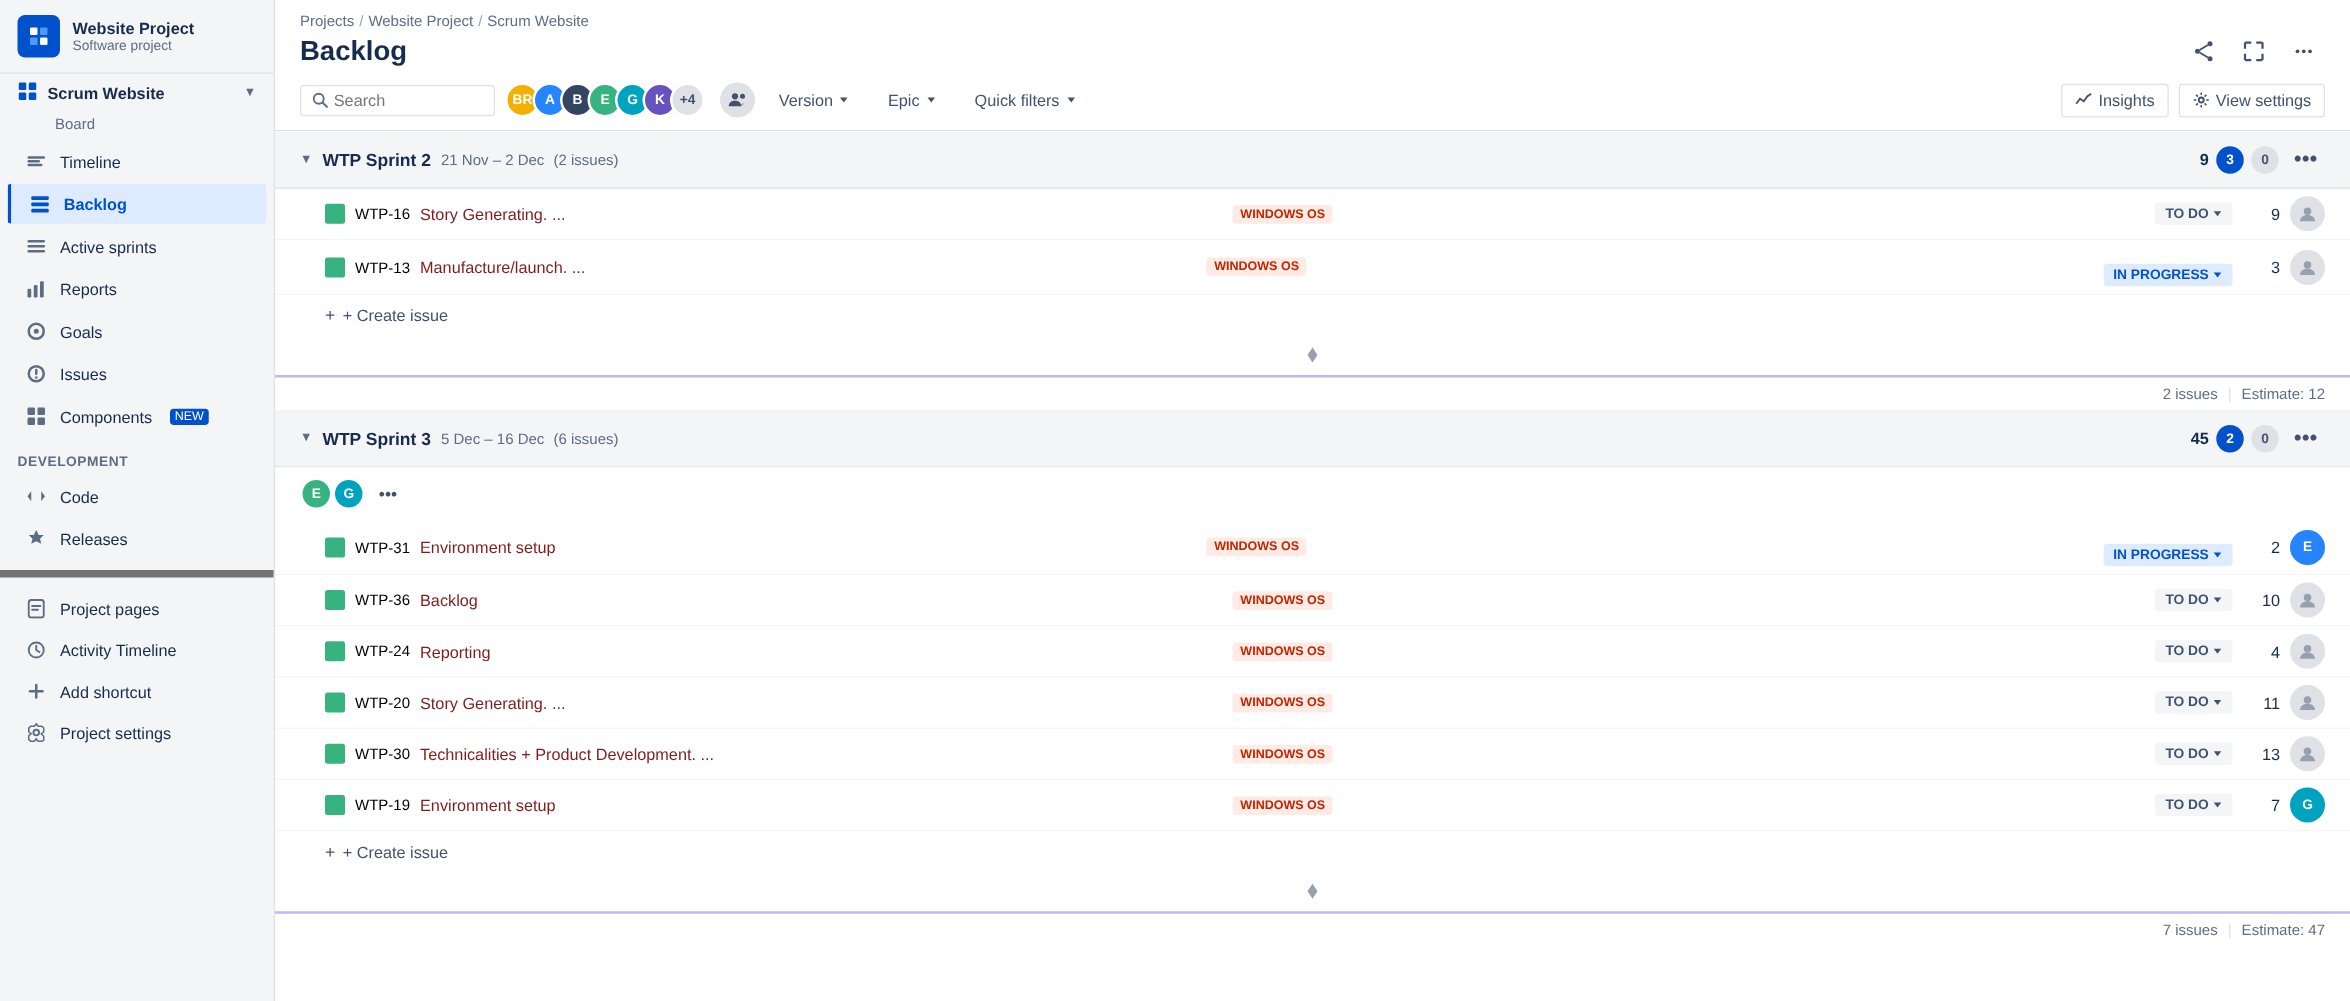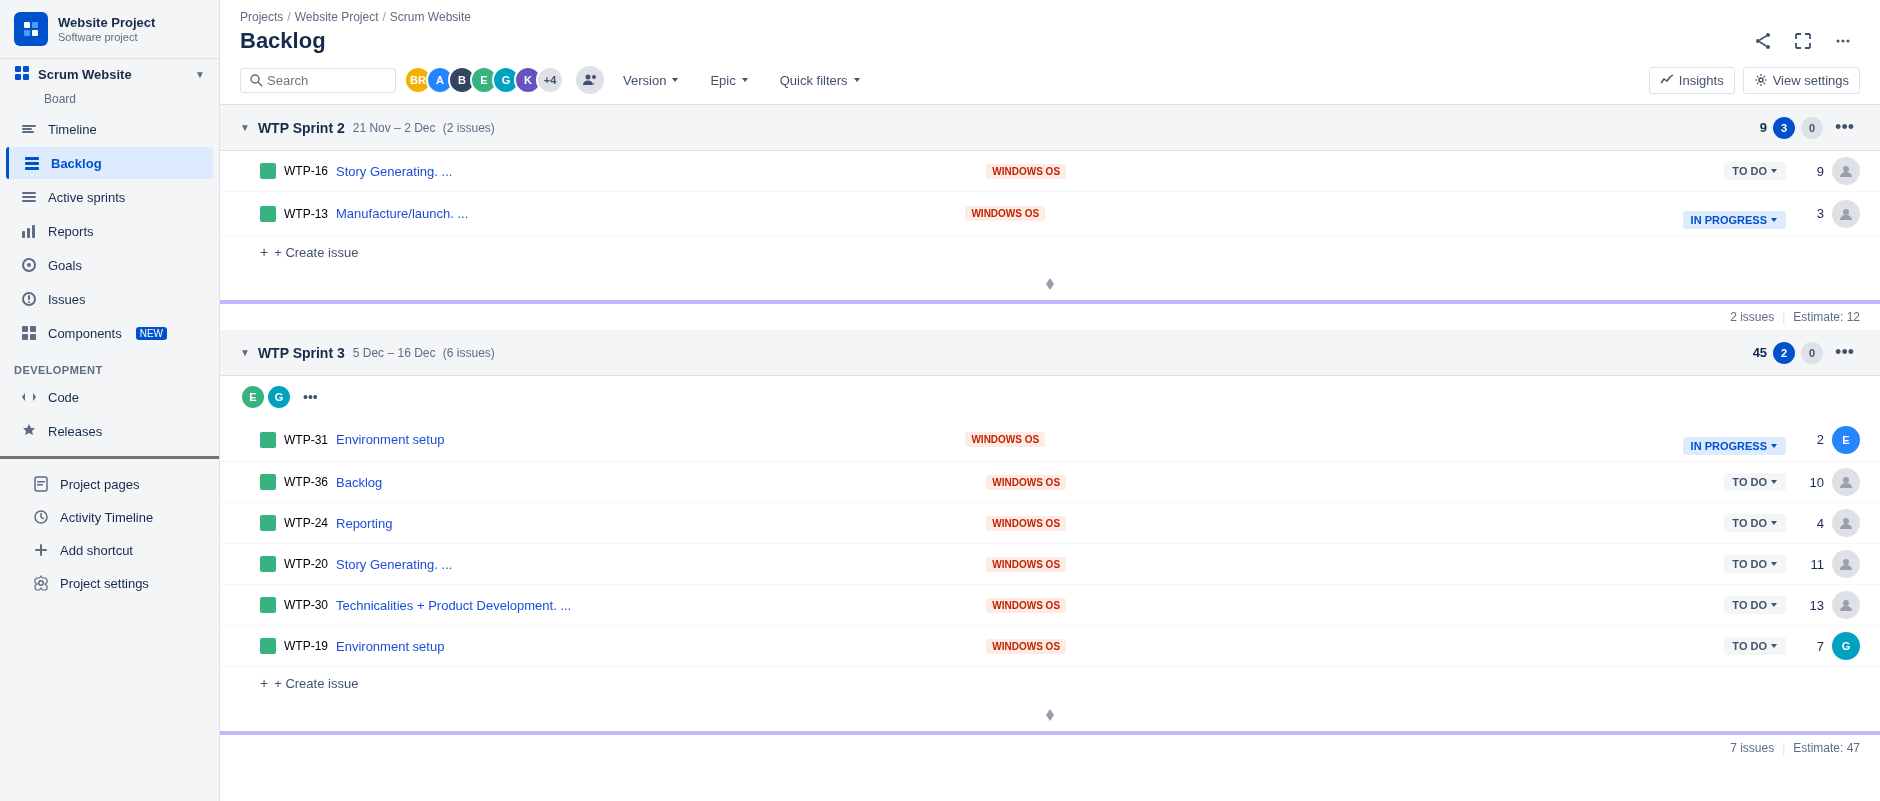--- a/index.html
+++ b/index.html
@@ -266,21 +266,21 @@
       flex-shrink: 0;
     }
     .issue-key {
       color: #000000;
       font-size: 12px;
       white-space: nowrap;
     }
     .issue-title {
       flex: 1;
       font-size: 13px;
-      color: #1d4ed8;
+      color: #7f1d1d;
       white-space: nowrap;
       overflow: hidden;
       text-overflow: ellipsis;
     }
     .issue-tag {
       background: #ffebe6;
       color: #bf2600;
       font-size: 10px;
       font-weight: 700;
       padding: 2px 6px;
@@ -348,21 +348,21 @@
 
     
     .sprint-footer {
       display: flex;
       align-items: center;
       justify-content: flex-end;
       padding: 6px 20px;
       font-size: 12px;
       color: #5e6c84;
       gap: 8px;
-      border-top: 4px solid #c4b5fd;
+      border-top: 2px solid #c4b5fd;
     }
     .footer-divider { color: #dfe1e6; }
   </style>
 </head>
 <body>
 
 <div id="sidebar">
   <div class="sidebar-header">
     <div class="sidebar-logo">
       <svg width="20" height="20" viewBox="0 0 20 20" fill="none" xmlns="http://www.w3.org/2000/svg">
@@ -490,21 +490,21 @@
 
   <div class="sidebar-item">
     <span class="icon">
       <svg width="16" height="16" viewBox="0 0 16 16" fill="currentColor">
           <path d="M8 1L10 5H14L11 8L12 12L8 10L4 12L5 8L2 5H6L8 1Z"></path>
         </svg>
     </span>
     <span>Releases</span>
   </div>
 
-  <div style="margin-top:8px; border-top: 3px solid #737373; padding-top:8px;padding-left:12px;">
+  <div style="margin-top:8px; border-top: 6px solid #737373; padding-top:8px;">
     <div class="sidebar-item">
       <span class="icon">
         <svg width="16" height="16" viewBox="0 0 16 16" fill="currentColor">
             <rect x="2" y="1" width="12" height="14" rx="2" fill="none" stroke="currentColor" stroke-width="1.5"></rect>
             <rect x="4" y="5" width="8" height="1.5" rx="0.5"></rect>
             <rect x="4" y="8" width="6" height="1.5" rx="0.5"></rect>
           </svg>
       </span>
       <span>Project pages</span>
     </div>

